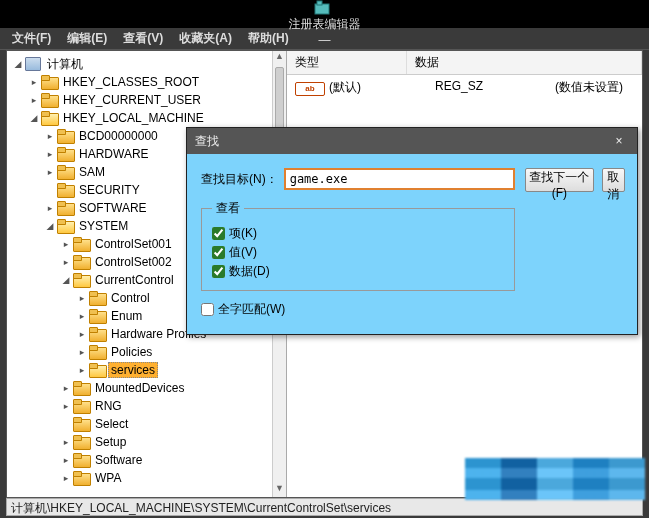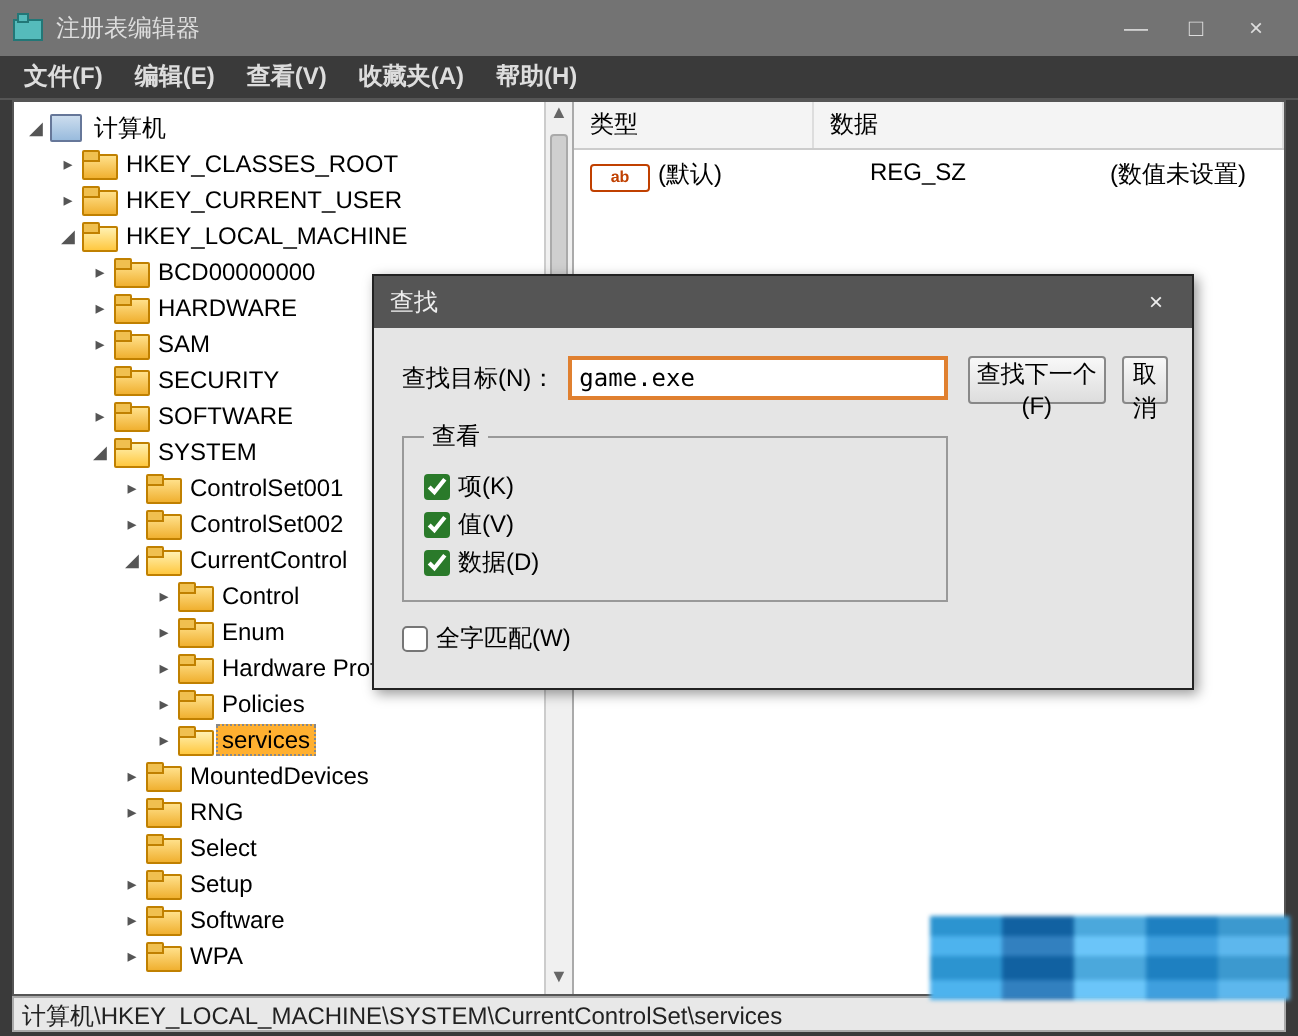--- a/index.html
+++ b/index.html
@@ -1,18 +1,18 @@
 <!DOCTYPE html>
 <html><head>
 <meta charset="utf-8">
 <style>
 * { margin: 0; padding: 0; box-sizing: border-box; font-family: "Microsoft YaHei", "SimSun", sans-serif; font-size: 12px; }
 body { width: 649px; height: 518px; background: #3a3a3a; overflow: hidden; position: relative; }
 
-.titlebar { height: 28px; background: #737373; display: flex; align-items: center; padding: 0 6px; color: #ddd; }
+.titlebar { height: 28px; background: #000000; display: flex; align-items: center; padding: 0 6px; color: #ddd; flex-direction: column; }
 .titlebar .icon { width: 16px; height: 16px; margin-right: 6px; display: inline-flex; }
 .titlebar .title { flex: 1; }
 .titlebar .winbtn { width: 30px; height: 20px; display: flex; align-items: center; justify-content: center; color: #ddd; }
 
 .menubar { height: 22px; background: #3a3a3a; display: flex; align-items: center; padding: 0 4px; color: #ddd; border-bottom: 1px solid #555; font-weight: bold; }
 .menubar span { padding: 2px 8px; }
 
 .content { position: absolute; top: 50px; bottom: 20px; left: 6px; right: 6px; display: flex; border: 1px solid #555; }
 .treepane { width: 280px; background: #fff; overflow: auto; border-right: 1px solid #aaa; position: relative; }
 .listpane { flex: 1; background: #fff; display: flex; flex-direction: column; }
@@ -38,21 +38,21 @@
 .listhdr > div { padding: 3px 8px; border-right: 1px solid #ddd; }
 .col-name { width: 140px; }
 .col-type { width: 120px; }
 .col-data { flex: 1; }
 .listrow { display: flex; padding: 2px 0; }
 .listrow > div { padding: 2px 8px; }
 .ab-icon { display: inline-block; width: 30px; height: 14px; border: 1px solid #c04000; color: #c04000; font-size: 8px; font-weight: bold; line-height: 12px; text-align: center; margin-right: 4px; border-radius: 2px; }
 
 .statusbar { position: absolute; left: 6px; right: 6px; bottom: 2px; height: 18px; background: #e8e8e8; border: 1px solid #aaa; padding: 1px 4px; color: #222; }
 
-.dialog { position: absolute; left: 186px; top: 137px; width: 411px; background: #e5e5e5; border: 1px solid #222; box-shadow: 2px 2px 6px rgba(0,0,0,.4); }
+.dialog { position: absolute; left: 186px; top: 127px; width: 452px; background: #7dd3fc; border: 1px solid #222; box-shadow: 2px 2px 6px rgba(0,0,0,.4); }
 .dlg-title { height: 26px; background: #555; color: #eee; display: flex; align-items: center; padding: 0 8px; }
 .dlg-title .t { flex: 1; }
 .dlg-close { width: 20px; text-align: center; }
 .dlg-body { padding: 14px 12px 14px 14px; display: flex; }
 .dlg-left { flex: 1; }
 .dlg-right { width: 100px; display: flex; gap: 8px; margin-left: 10px; }
 .row1 { display: flex; align-items: center; margin-bottom: 10px; }
 .row1 label { margin-right: 6px; }
 .txtin { flex: 1; height: 22px; border: 2px solid #e08030; background: #fff; padding: 0 4px; font-family: monospace; }
 .fieldset { border: 1px solid #999; padding: 6px 10px 8px; margin-bottom: 10px; }

